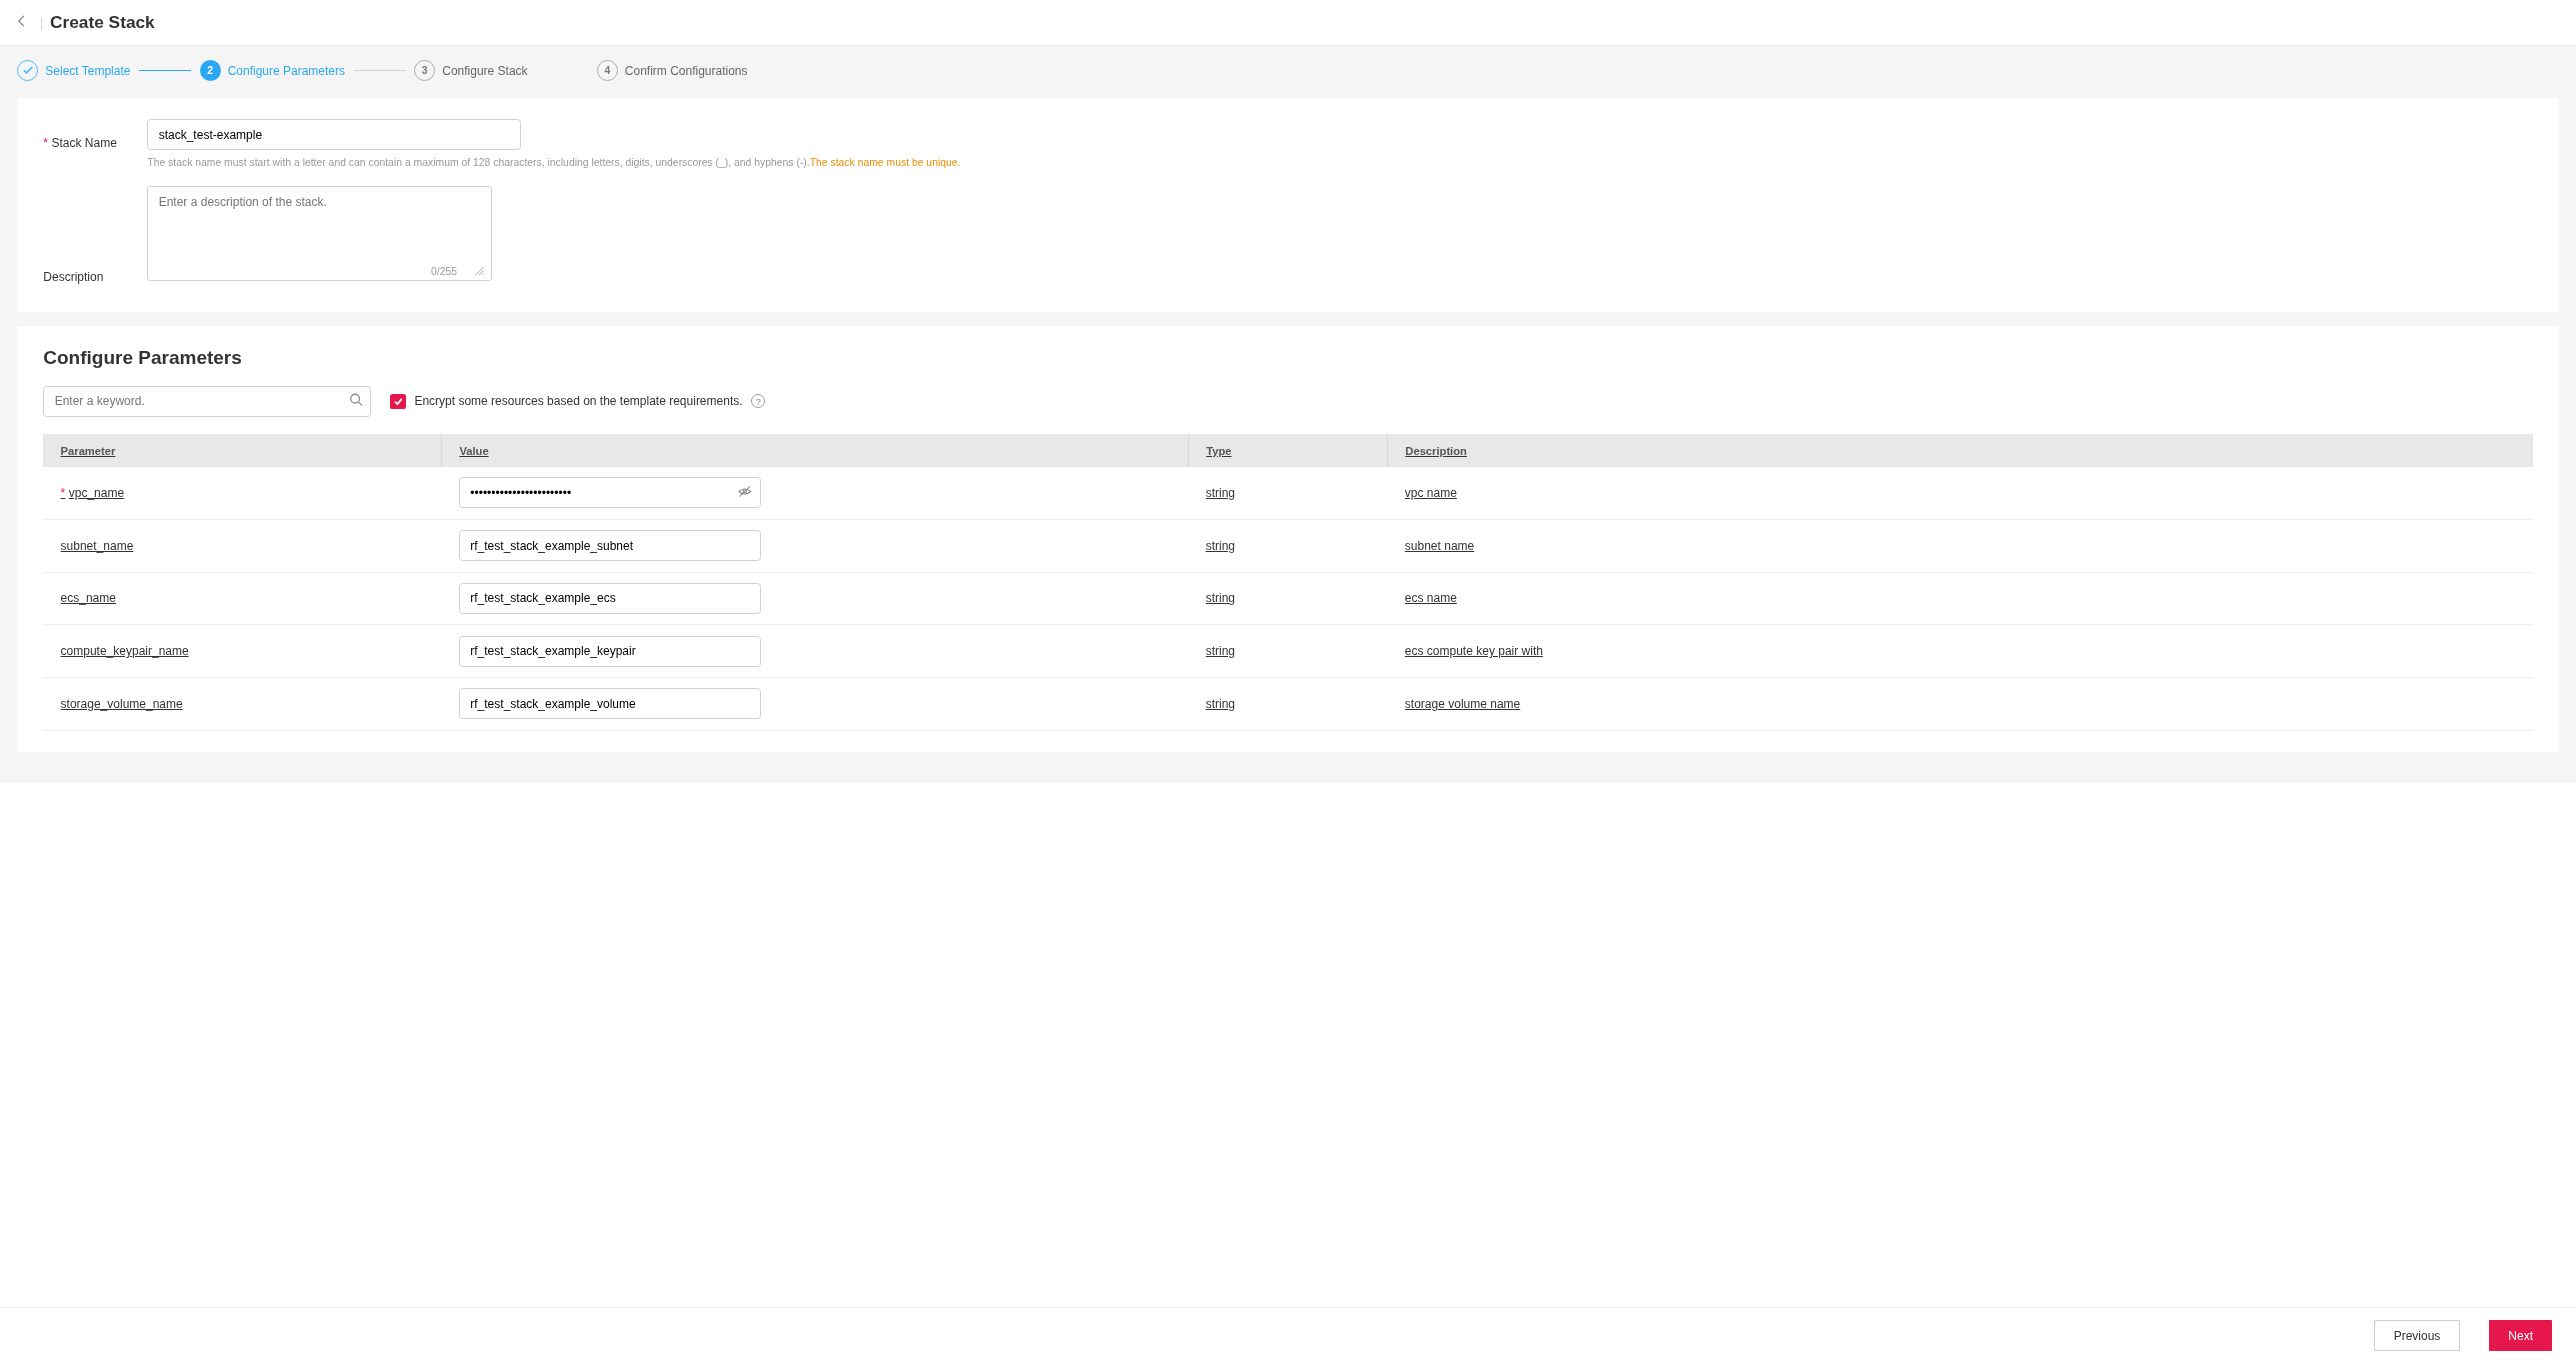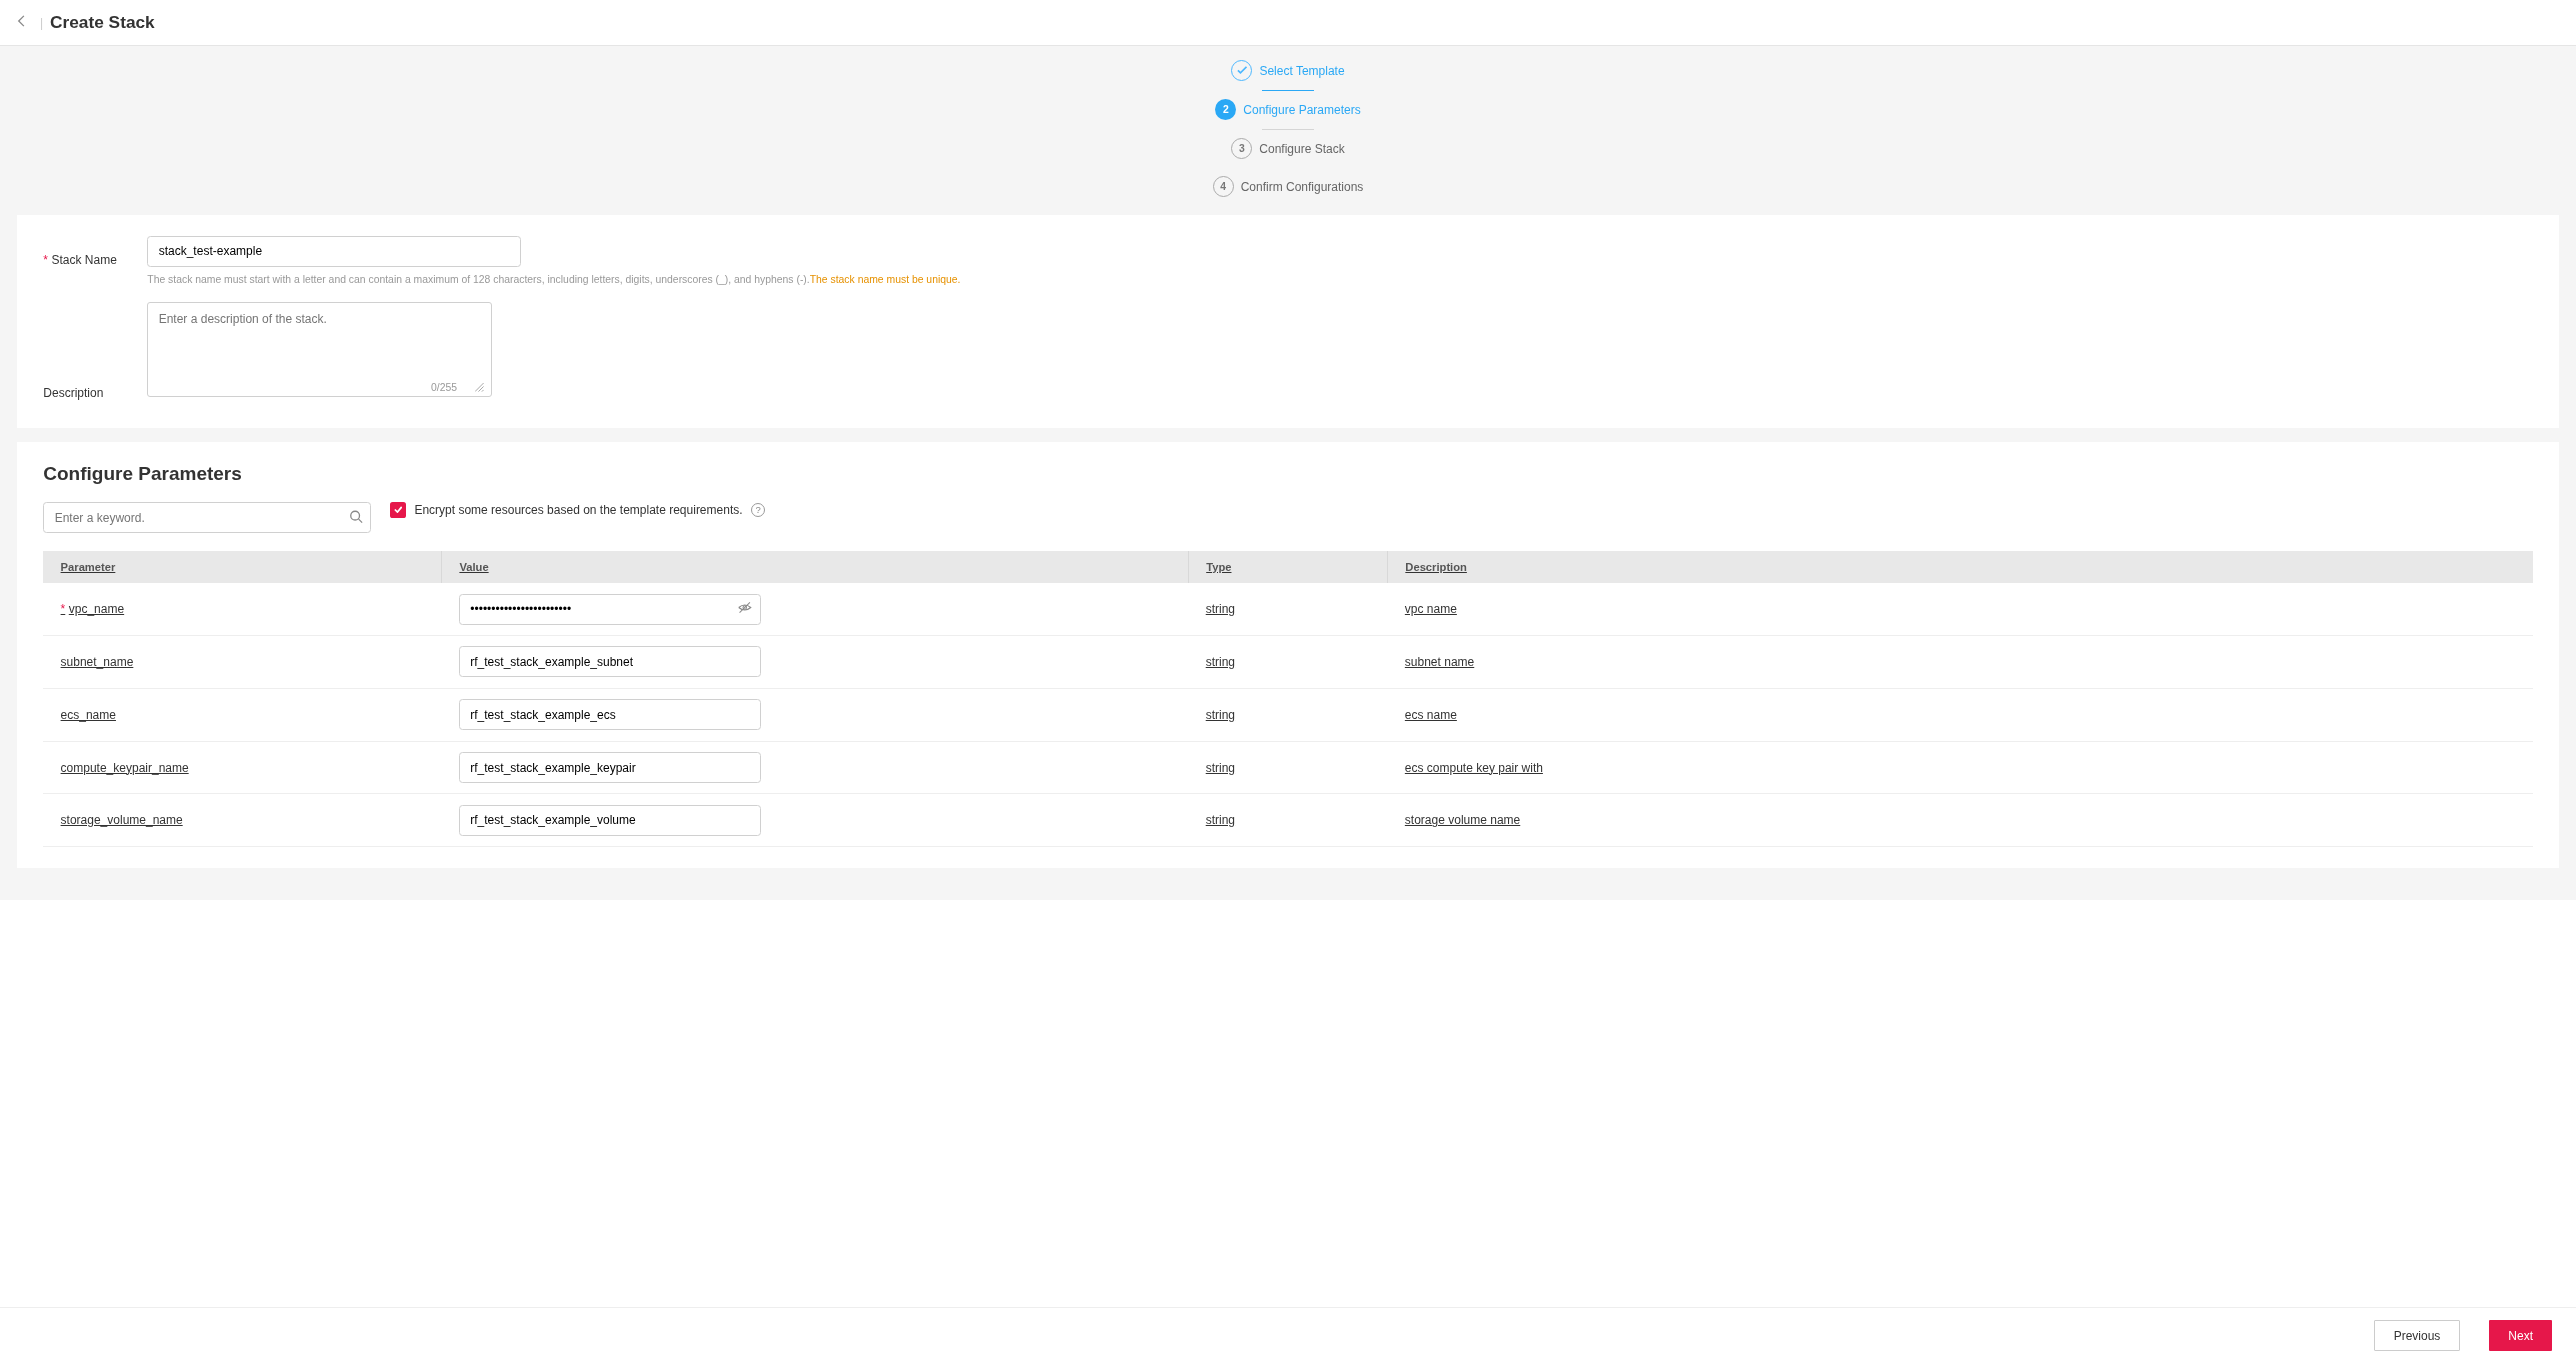--- a/index.html
+++ b/index.html
@@ -31,21 +31,20 @@
     }
     .content-bg {
       background: #f5f5f5;
       padding: 0 0 17.3px 0;
     }
     .steps-bar {
       display: flex;
       align-items: center;
       padding: 14px 17.3px 17.3px 17.3px;
       gap: 8.6px;
-      flex-direction: column;
     }
     .step {
       display: flex;
       align-items: center;
       gap: 7px;
     }
     .step-circle {
       width: 21px;
       height: 21px;
       border-radius: 50%;
@@ -152,21 +151,21 @@
       align-items: center;
       gap: 18px;
     }
     .section-title {
       font-size: 19px;
       font-weight: 700;
       margin-bottom: 17.3px;
     }
     .search-row {
       display: flex;
-      align-items: flex-start;
+      align-items: center;
       gap: 19px;
       margin-bottom: 17.3px;
     }
     .search-box {
       position: relative;
       width: 328px;
     }
     .search-input {
       width: 100%;
       height: 31px;

